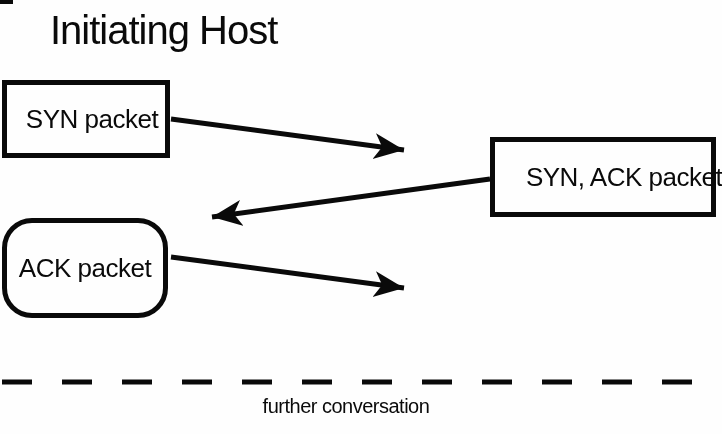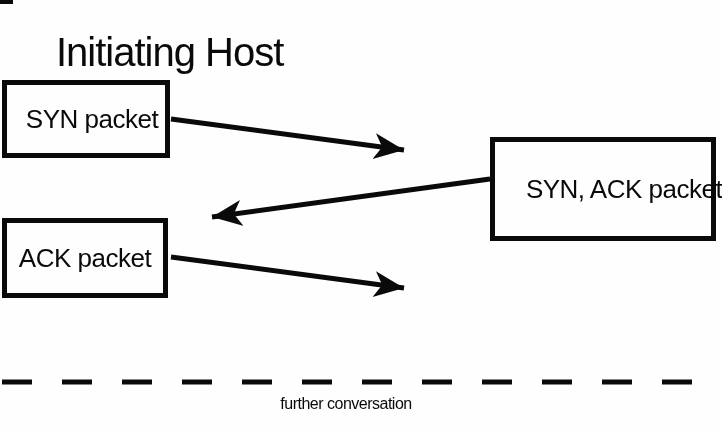--- a/index.html
+++ b/index.html
@@ -18,52 +18,52 @@
   }
   .col-title {
     position: absolute;
     top: 8px;
     font-size: 40px;
     line-height: 1.1;
     font-weight: 400;
     letter-spacing: -1px;
     white-space: nowrap;
   }
-  .title-left  { left: 56px; margin-top: 22px; }
+  .title-left  { left: 50px; }
   .title-right { left: 553px; }
   .packet-box {
     position: absolute;
     box-sizing: border-box;
     border: 5px solid #0a0a0a;
     background: #fefefe;
     display: flex;
     align-items: center;
     justify-content: center;
     font-size: 26px;
     letter-spacing: -0.5px;
     white-space: nowrap;
     z-index: 2;
   }
   .box-syn     { left: 2px;   top: 80px;  width: 168px; height: 78px; padding-left: 12px; }
-  .box-synack  { left: 490px; top: 137px; width: 226px; height: 104px; padding-left: 42px; }
-  .box-ack     { left: 2px;   top: 218px; width: 166px; height: 80px; }
+  .box-synack  { left: 490px; top: 137px; width: 226px; height: 80px; padding-left: 42px; }
+  .box-ack     { left: 2px;   top: 218px; width: 166px; height: 100px; border-radius: 30px; }
   .wires {
     position: absolute;
     left: 0; top: 0;
     width: 722px;
     height: 434px;
     z-index: 1;
   }
   .footer-label {
     position: absolute;
     left: 0;
     top: 395px;
     width: 692px;
     text-align: center;
-    font-size: 16px;
+    font-size: 20px;
     letter-spacing: -0.5px;
   }
 </style>
 </head>
 <body>
 
 <div class="canvas">
 
   <div class="col-title title-left">Initiating Host</div>
 

